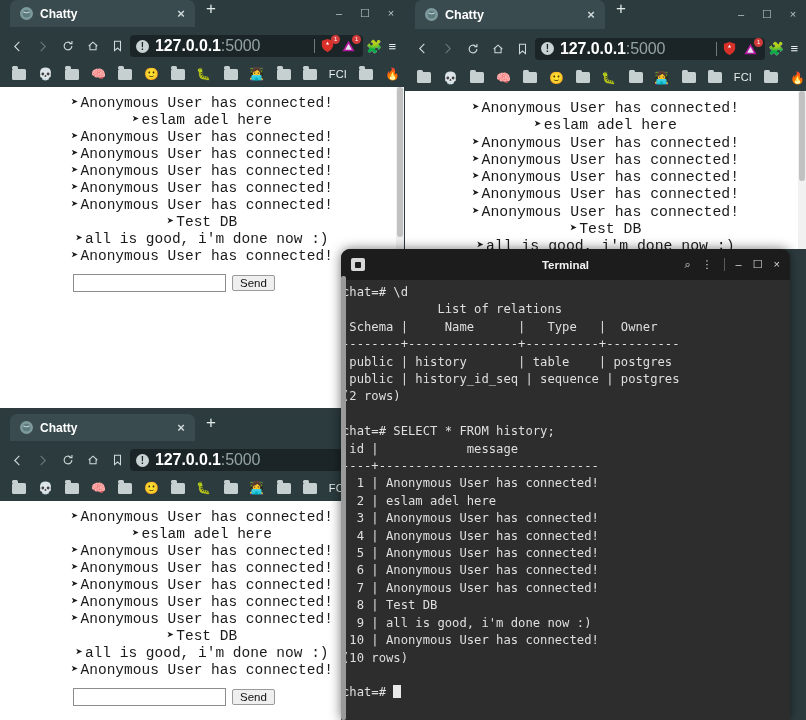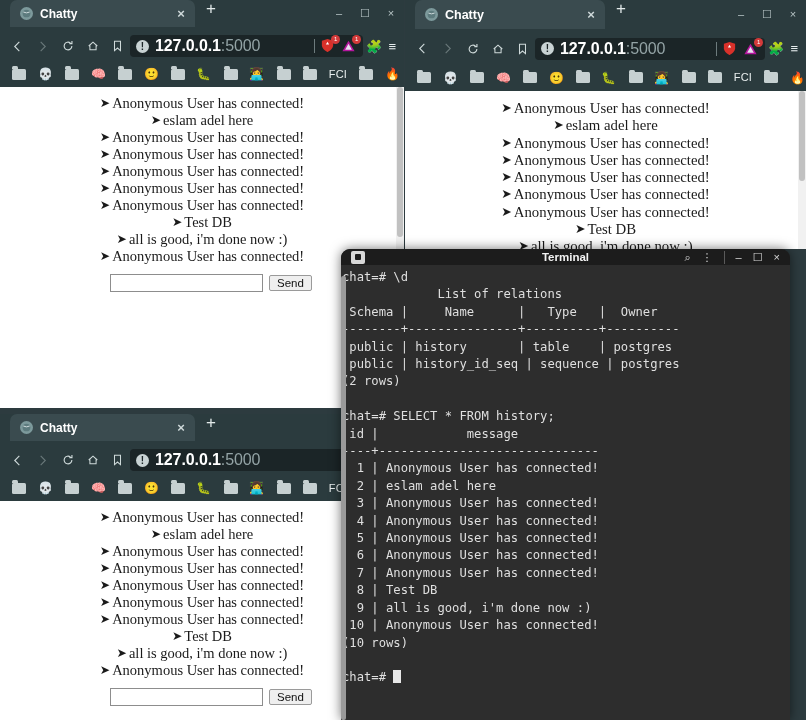--- a/index.html
+++ b/index.html
@@ -45,41 +45,41 @@
   .ext-ico{color:#e6eced;font-size:13px;padding:0 3px;}
   .bmbar{height:26px;display:flex;align-items:center;gap:0;padding:0 6px;background:#2b3b3e;overflow:hidden;}
   .bm{display:flex;align-items:center;justify-content:center;padding:0 6px;font-size:12px;line-height:1;color:#dfe8e8;flex:0 0 auto;}
   .bm .folder{width:14px;height:11px;position:relative;display:block;}
   .bm .folder i{position:absolute;inset:0;background:#c6d0d1;border-radius:1.5px;}
   .bm .folder i::before{content:"";position:absolute;left:0;top:-2.5px;width:6px;height:3px;
     background:#c6d0d1;border-radius:1.5px 1.5px 0 0;}
   .bm-text{font-size:11px;color:#e8eeee;letter-spacing:.2px;}
   
   .page{background:#ffffff;position:absolute;left:0;right:0;bottom:0;top:87px;overflow:hidden;}
-  .msgs{text-align:center;padding-top:8px;font-family:Liberation Serif, serif;color:#1a1a1a;}
+  .msgs{text-align:center;padding-top:8px;font-family:Liberation Mono, monospace;color:#1a1a1a;}
   .msg{line-height:1.17;white-space:nowrap;}
   .msg .arw{font-size:.85em;vertical-align:1px;padding-right:2px;}
-  .composer{display:flex;align-items:center;gap:6px;padding-left:110px;padding-top:9px;}
+  .composer{display:flex;align-items:center;gap:6px;padding-left:58px;padding-top:9px;margin-left:15px;}
   .chat-input{
     width:147px;height:14px;border:1px solid #8d8d8d;background:#fff;
     box-sizing:content-box;padding:1px 2px;font-size:11px;
   }
   .send-btn{
     border:1px solid #9a9a9a;background:#efefef;border-radius:2px;
     font-size:11.5px;padding:1px 7px;color:#111;font-family:"Liberation Sans", sans-serif;
   }
   .vscroll{position:absolute;right:0;top:0;width:8px;height:100%;background:#f1f1f1;}
   .vscroll i{position:absolute;left:1px;width:6px;background:#c1c1c1;border-radius:3px;}
   
   #terminal{
     position:absolute;left:341px;top:249px;width:449px;height:471px;
     background:#2d2d2d;border-radius:9px 9px 0 0;overflow:hidden;
     box-shadow:0 0 12px rgba(0,0,0,.55);
   }
-  .term-title{height:16px;background:#1c1c1c;display:flex;align-items:center;padding:0 10px;position:relative;}
+  .term-title{height:31px;background:#1c1c1c;display:flex;align-items:center;padding:0 10px;position:relative;}
   .term-ico{width:14px;height:13px;background:#d8d8d8;border-radius:2px;position:relative;}
   .term-ico::after{content:"";position:absolute;left:4px;top:3.5px;width:6px;height:6px;
     background:#1c1c1c;border-radius:1px;}
   .term-name{position:absolute;left:0;right:0;text-align:center;color:#f2f2f2;
     font-size:11.5px;font-weight:bold;pointer-events:none;}
   .term-ctl{margin-left:auto;display:flex;align-items:center;gap:11px;z-index:2;}
   .term-ctl span{color:#d9d9d9;font-size:11px;line-height:1;}
   .tvdiv{width:1px;height:13px;background:#5a5a5a;}
   .term-body{
     padding:4px 0 0 1px;color:#dfdfdf;

